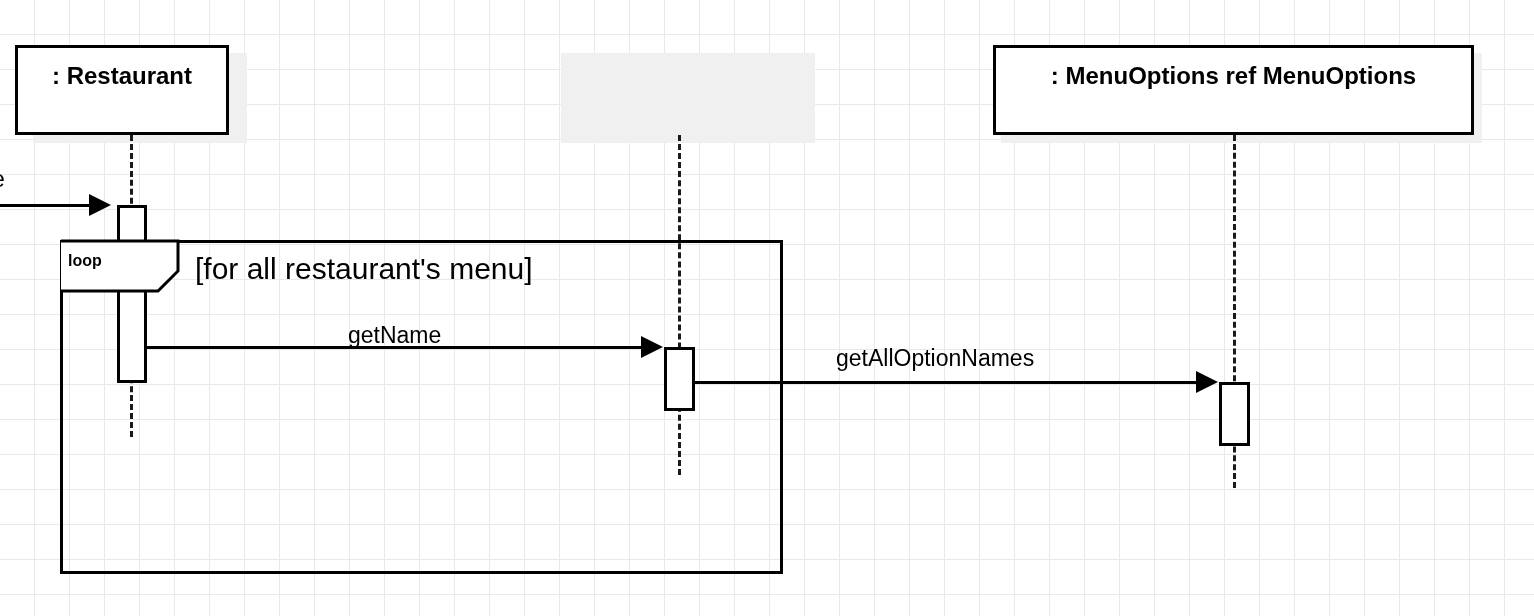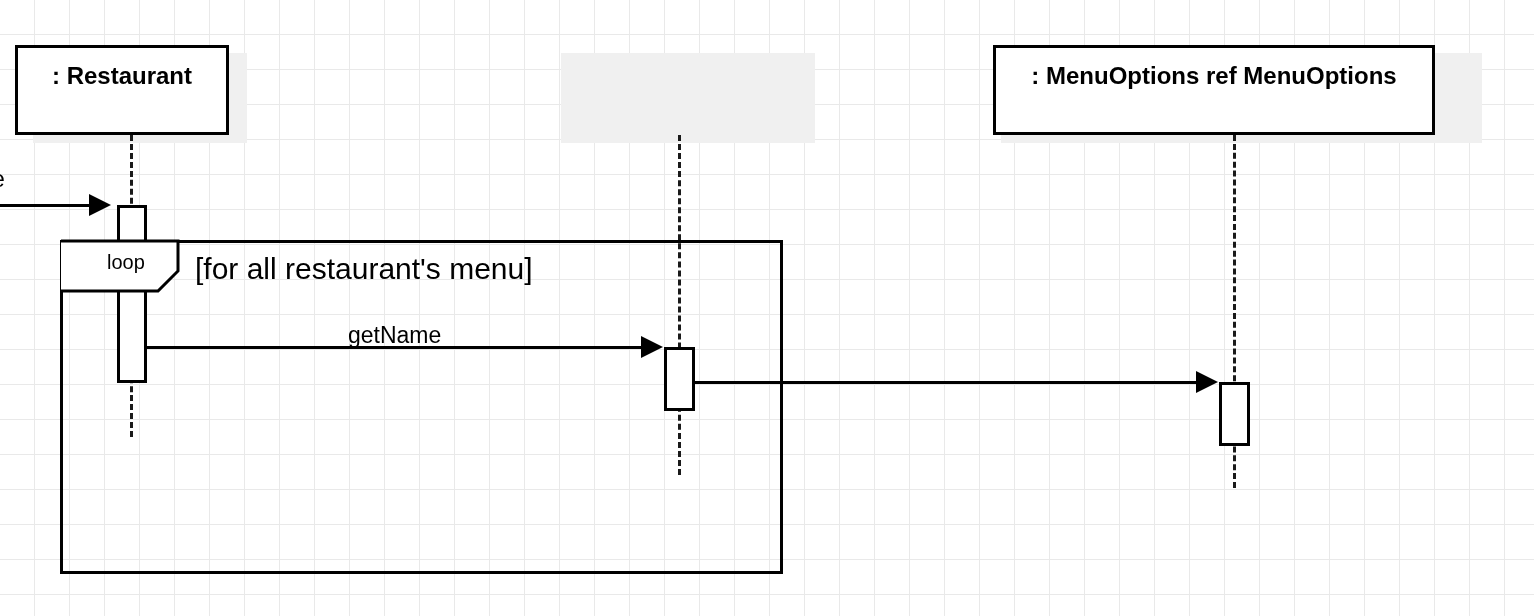--- a/index.html
+++ b/index.html
@@ -74,25 +74,24 @@
   .fragment-label {
     position: absolute;
     box-sizing: border-box;
     background: #ffffff;
     z-index: 8;
   }
   .fragment-label .op {
     position: absolute;
     left: 10px;
     top: 14px;
-    font-weight: normal;
-    font-size: 20px;
+    font-weight: bold;
+    font-size: 16px;
     color: #000000;
     line-height: 1;
-    margin-left: 39px;
   }
   .fragment-guard {
     position: absolute;
     font-size: 30px;
     color: #000000;
     white-space: nowrap;
     z-index: 9;
     line-height: 1;
   }
 
@@ -140,21 +139,21 @@
 
   <div class="lifeline" style="left:130px; top:135px; height:302px;"></div>
   <div class="lifeline" style="left:678px; top:135px; height:340px;"></div>
   <div class="lifeline" style="left:1233px; top:135px; height:353px;"></div>
 
   <div class="lifeline-head" style="left:15px; top:45px; width:214px; height:90px;">
     <span class="title">: Restaurant</span>
   </div>
 
 
-  <div class="lifeline-head" style="left:993px; top:45px; width:442px; height:90px;">
+  <div class="lifeline-head" style="left:993px; top:45px; width:481px; height:90px;">
     <span class="title">: MenuOptions ref MenuOptions</span>
   </div>
 
   <div class="clipped-label" style="left:-8px; top:168px;">e</div>
   <div class="msg-line" style="left:0px; top:204px; width:92px;"></div>
   <div class="msg-arrow" style="left:89px; top:194px;"></div>
 
   <div class="fragment" style="left:60px; top:240px; width:723px; height:334px;"></div>
 
   <div class="fragment-label" style="left:61px; top:241px; width:117px; height:50px;
@@ -170,16 +169,17 @@
   <div class="fragment-guard" style="left:195px; top:254px;">[for all restaurant's menu]</div>
 
   <div class="activation" style="left:117px; top:205px; width:30px; height:178px;"></div>
   <div class="activation" style="left:664px; top:347px; width:31px; height:64px;"></div>
   <div class="activation" style="left:1219px; top:382px; width:31px; height:64px;"></div>
 
   <div class="msg-label" style="left:348px; top:324px;">getName</div>
   <div class="msg-line" style="left:145px; top:346px; width:498px;"></div>
   <div class="msg-arrow" style="left:641px; top:336px;"></div>
 
+  <div class="msg-label" style="left:836px; top:347px;">getAllOptionNames</div>
   <div class="msg-line" style="left:693px; top:381px; width:505px;"></div>
   <div class="msg-arrow" style="left:1196px; top:371px;"></div>
 
 </div>
 
 </body></html>

